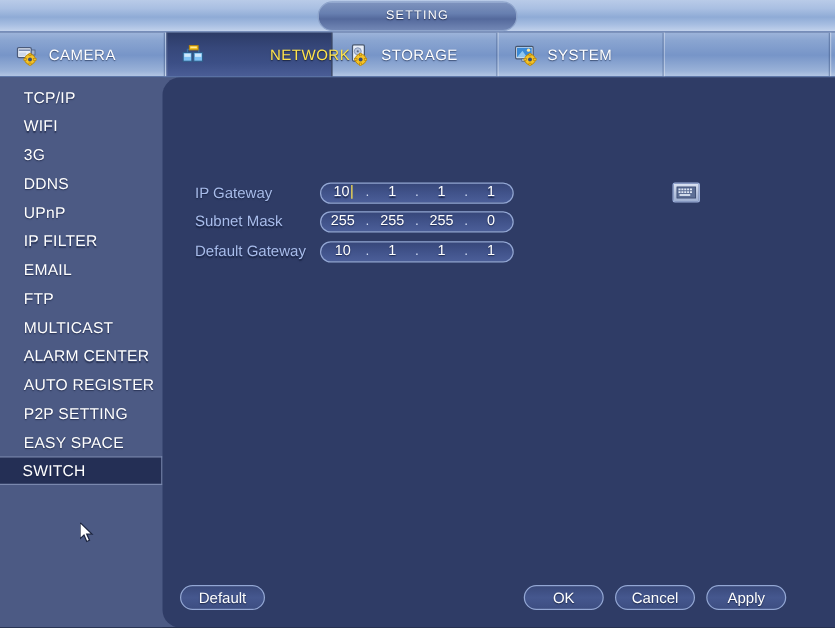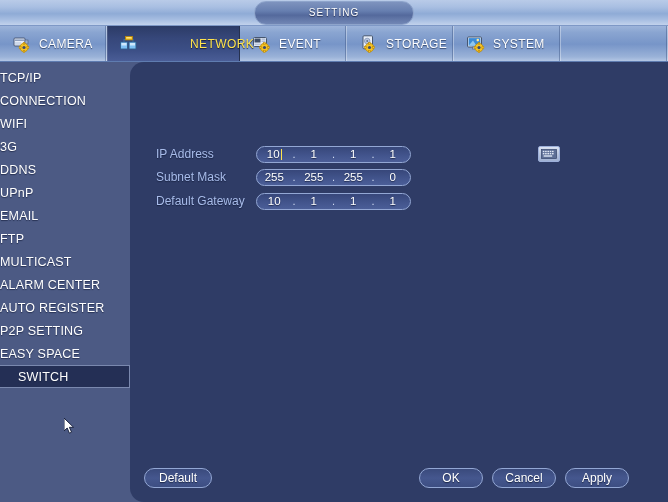--- a/index.html
+++ b/index.html
@@ -108,20 +108,21 @@
     left: 0; top: 0;
     width: 130px; height: 440px;
     background: #4c5a84;
   }
   .side-item {
     position: relative;
     height: 23px;
     margin-top: 0;
     display: flex;
     align-items: center;
+    padding-left: 19px;
     box-sizing: border-box;
     color: #ffffff;
     font-size: 12.5px;
     letter-spacing: .2px;
     text-shadow: 0 1px 1px rgba(25,35,65,.75);
     white-space: nowrap;
   }
   .side-item.selected {
     background: #242f55;
     border-top: 1px solid #7a88ae;
@@ -263,40 +264,20 @@
           <rect x="2.5" y="9" width="5" height="2.5" fill="#cfe8fb"></rect>
           <rect x="11" y="9" width="5" height="2.5" fill="#cfe8fb"></rect>
           <path d="M5 8 L5 5.5 L14 5.5 L14 8" fill="none" stroke="#3a6f9e" stroke-width="1.1"></path>
           <rect x="6.5" y="2.5" width="7" height="3.4" fill="#f6c425" stroke="#b8860a" stroke-width=".8"></rect>
           <rect x="7.4" y="3.3" width="5" height="1" fill="#fff0a8"></rect>
         </svg>
       </span>
       <span class="tab-label">NETWORK</span>
     </div>
 
-    <div class="tab">
-      <span class="tab-icon">
-        <svg width="20" height="20" viewBox="0 0 20 20">
-          <rect x="1.5" y="3.5" width="13" height="9" rx="1" fill="#e8eef8" stroke="#46566f" stroke-width="1"></rect>
-          <rect x="2.5" y="4.5" width="6" height="4" fill="#3f4f68"></rect>
-          <rect x="9.5" y="4.5" width="4" height="1.2" fill="#9fb0cc"></rect>
-          <rect x="9.5" y="6.6" width="4" height="1.2" fill="#9fb0cc"></rect>
-          <rect x="2.5" y="9.6" width="11" height="1.6" fill="#b9c6dd"></rect>
-          <circle cx="12.5" cy="13.5" r="4.2" fill="#f6c425" stroke="#b8860a" stroke-width=".8"></circle>
-          <circle cx="12.5" cy="13.5" r="1.6" fill="#3c4a6e"></circle>
-          <g fill="#f6c425" stroke="#b8860a" stroke-width=".5">
-            <rect x="11.7" y="8.6" width="1.6" height="2"></rect>
-            <rect x="11.7" y="16.4" width="1.6" height="2"></rect>
-            <rect x="7.6" y="12.7" width="2" height="1.6"></rect>
-            <rect x="15.4" y="12.7" width="2" height="1.6"></rect>
-          </g>
-        </svg>
-      </span>
-      <span class="tab-label">EVENT</span>
-    </div>
 
     <div class="tab">
       <span class="tab-icon">
         <svg width="20" height="20" viewBox="0 0 20 20">
           <rect x="4" y="1.8" width="9.5" height="13" rx="1" fill="#e8eef8" stroke="#46566f" stroke-width="1"></rect>
           <circle cx="8.2" cy="7" r="2.8" fill="#b9c6dd" stroke="#7b8db0" stroke-width=".7"></circle>
           <circle cx="8.2" cy="7" r=".9" fill="#5a6b8a"></circle>
           <rect x="5.2" y="11.6" width="7" height="1.6" fill="#cdd8ea"></rect>
           <circle cx="10.5" cy="13.5" r="4.3" fill="#f6c425" stroke="#b8860a" stroke-width=".8"></circle>
           <circle cx="10.5" cy="13.5" r="1.6" fill="#3c4a6e"></circle>
@@ -336,33 +317,33 @@
   </div>
 
   <div id="bodyarea">
 
     <div id="sidebar">
       <div style="height:4px"></div>
       <div class="side-item">
           <span>TCP/IP</span>
         </div>
       <div class="side-item">
-          <span>CONNECTION</span>
-        </div>
-      <div class="side-item">
           <span>WIFI</span>
         </div>
       <div class="side-item">
           <span>3G</span>
         </div>
       <div class="side-item">
           <span>DDNS</span>
         </div>
       <div class="side-item">
           <span>UPnP</span>
+        </div>
+      <div class="side-item">
+          <span>IP FILTER</span>
         </div>
       <div class="side-item">
           <span>EMAIL</span>
         </div>
       <div class="side-item">
           <span>FTP</span>
         </div>
       <div class="side-item">
           <span>MULTICAST</span>
         </div>
@@ -379,21 +360,21 @@
           <span>EASY SPACE</span>
         </div>
       <div class="side-item selected">
           <span>SWITCH</span>
         </div>
     </div>
 
     <div id="content">
 
       <div class="form-row" style="top:83px">
-        <span class="field-label">IP Address</span>
+        <span class="field-label">IP Gateway</span>
         <span class="ip-input">
           <span class="octet"><span>10</span><span class="caret"></span></span>
           <span class="dot">.</span>
           <span class="octet">1</span>
           <span class="dot">.</span>
           <span class="octet">1</span>
           <span class="dot">.</span>
           <span class="octet">1</span>
         </span>
       </div>

